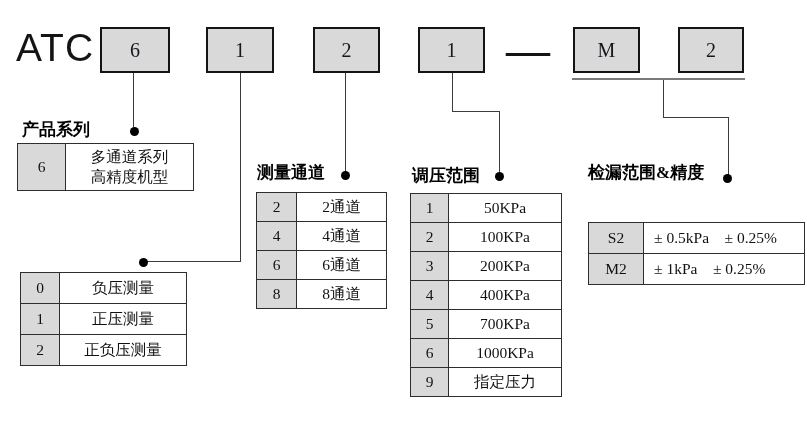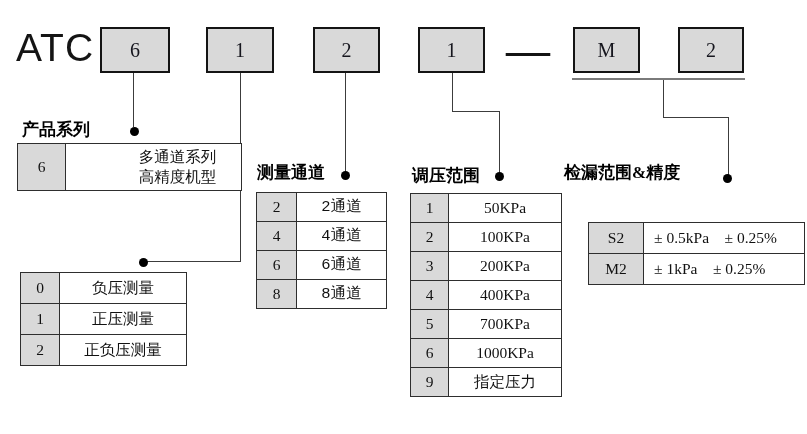--- a/index.html
+++ b/index.html
@@ -39,23 +39,23 @@
     line-height:20px;white-space:nowrap;
   }
   
   table{position:absolute;border-collapse:collapse;table-layout:fixed;}
   td{
     border:1.6px solid #2e2e2e;text-align:center;vertical-align:middle;
     font-size:15.5px;color:#111;padding:0;
   }
   td.code-cell{background:#d9d9d9;}
   td.val-cell{background:#ffffff;white-space:pre-line;line-height:1.3;}
-  #t1{left:17px;top:143px;} #t1 td{height:46px;} #t1 .code-cell{width:47px;} #t1 .val-cell{width:127px;padding-left:48px;}
+  #t1{left:17px;top:143px;} #t1 td{height:46px;} #t1 .code-cell{width:47px;} #t1 .val-cell{width:127px;}
   #t2{left:20px;top:272px;} #t2 td{height:30px;} #t2 .code-cell{width:38px;} #t2 .val-cell{width:126px;}
-  #t3{left:256px;top:192px;} #t3 td{height:28px;} #t3 .code-cell{width:39px;} #t3 .val-cell{width:89px;font-family:Liberation Mono, monospace;}
+  #t3{left:256px;top:192px;} #t3 td{height:28px;} #t3 .code-cell{width:39px;} #t3 .val-cell{width:89px;}
   #t4{left:410px;top:193px;} #t4 td{height:28px;} #t4 .code-cell{width:37px;} #t4 .val-cell{width:112px;}
   #t5{left:588px;top:193px;margin-top:29px;} #t5 td{height:30px;} #t5 .code-cell{width:54px;}
   #t5 .val-cell{width:150px;text-align:left;padding-left:10px;}
 </style>
 </head>
 <body>
 
 <div id="canvas">
 
   <div class="brand">ATC</div>
@@ -85,21 +85,21 @@
   <div class="dot" style="left:495px;top:172px;"></div>
 
   <div class="vline" style="left:663px;top:80px;height:38px;"></div>
   <div class="hline" style="left:663px;top:117px;width:66px;"></div>
   <div class="vline" style="left:728px;top:117px;height:58px;"></div>
   <div class="dot" style="left:723px;top:174px;"></div>
 
   <div class="sec-title" style="left:22px;top:120px;">产品系列</div>
   <div class="sec-title" style="left:257px;top:163px;">测量通道</div>
   <div class="sec-title" style="left:412px;top:166px;">调压范围</div>
-  <div class="sec-title" style="left:564px;top:163px;">检漏范围&amp;精度</div>
+  <div class="sec-title" style="left:588px;top:163px;">检漏范围&amp;精度</div>
 
   <table id="t1">
     <tbody>
         <tr>
       <td class="code-cell">6</td>
       <td class="val-cell">多通道系列
 高精度机型</td>
     </tr>
   </tbody>
     </table>

